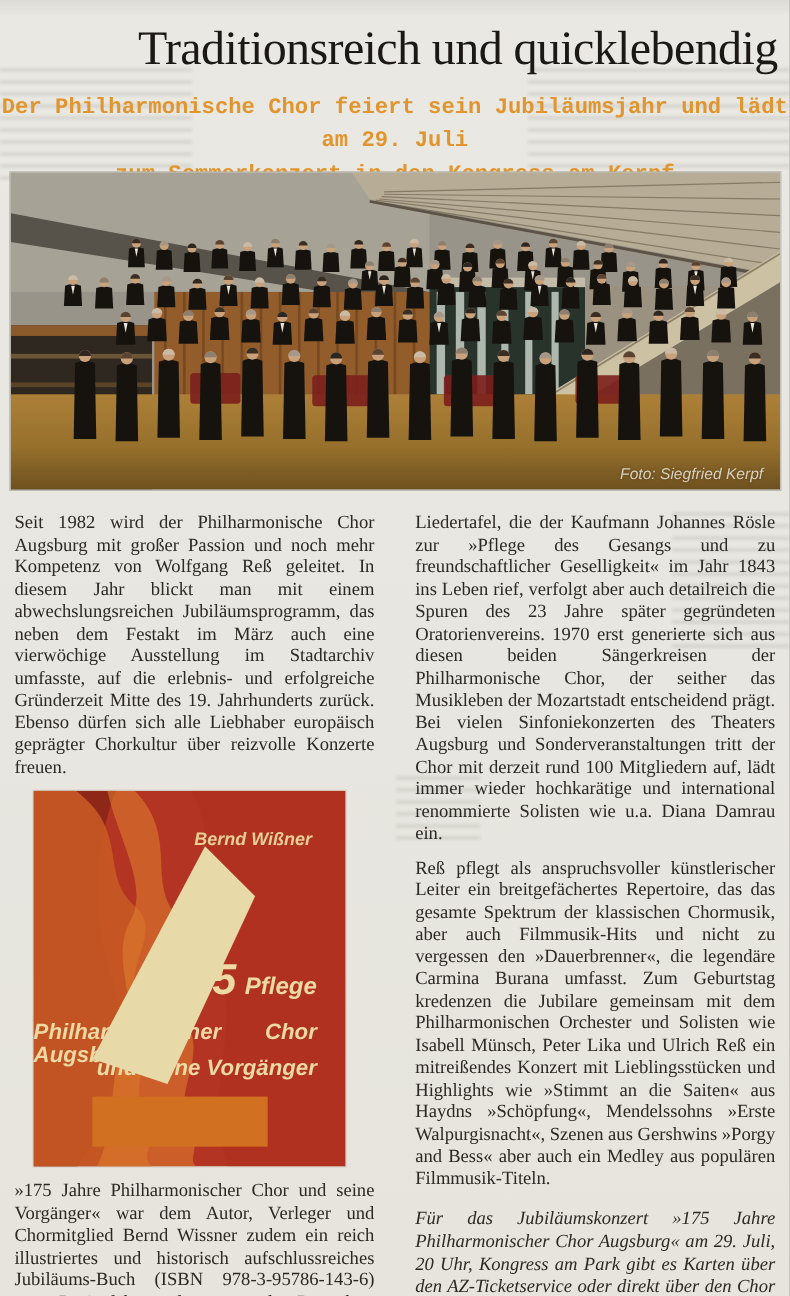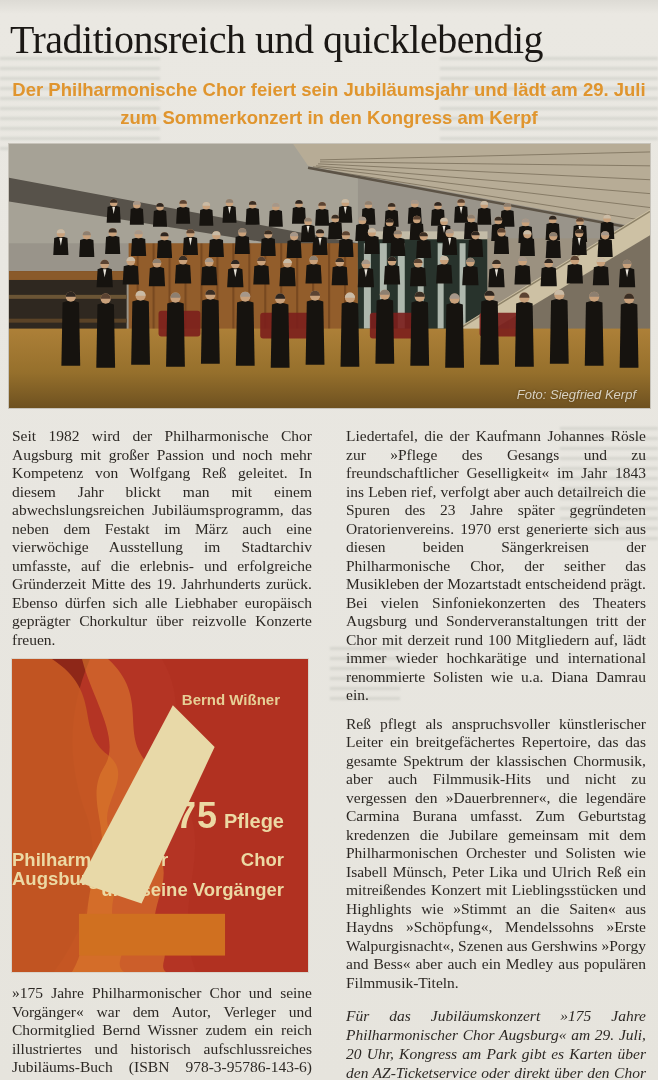--- a/index.html
+++ b/index.html
@@ -1,39 +1,39 @@
 <!DOCTYPE html>
 <html lang="de"><head>
 <meta charset="utf-8">
 <style>
   html,body{margin:0;padding:0;background:#b7b4ae;}
   .page{position:relative;width:658px;height:1080px;margin:0 auto;overflow:hidden;
         background:linear-gradient(180deg,#dddbd5 0,#eae8e2 14px,#e8e6e0 50%,#e6e4dd 100%);
         font-family:"Liberation Serif","DejaVu Serif",serif;color:#2c2824;}
   .bleed{position:absolute;background:repeating-linear-gradient(0deg,rgba(95,105,95,.13) 0 3px,transparent 3px 10px);
          filter:blur(1.3px);pointer-events:none;}
-  .headline{position:absolute;top:16px;left:10px;right:10px;text-align:left;margin:0;
+  .headline{position:absolute;top:16px;left:10px;right:10px;text-align:right;margin:0;
             font-size:40px;font-weight:400;letter-spacing:-.5px;color:#1b1815;
             font-family:"Liberation Serif","DejaVu Serif",serif;}
   .subtitle{position:absolute;top:76px;left:0;right:0;text-align:center;
-            font-family:Liberation Sans, sans-serif;font-weight:700;
+            font-family:Liberation Mono, monospace;font-weight:700;
             font-size:18.5px;line-height:28px;color:#e0952e;}
   
   .photo{position:absolute;left:8px;top:143px;width:643px;height:266px;margin:0;
          border:1px solid #c7c3ba;box-sizing:border-box;overflow:hidden;background:#8f8a7e;}
   .photo svg{display:block;width:100%;height:100%;}
   .credit{position:absolute;right:14px;bottom:6px;font-family:"Liberation Sans","DejaVu Sans",sans-serif;
           font-style:italic;font-size:13px;color:#d9d1c0;text-shadow:0 0 2px rgba(60,40,10,.6);}
   
   .cols{position:absolute;top:427px;left:12px;width:634px;display:flex;gap:34px;}
   .col{width:300px;font-size:15.5px;line-height:18.5px;text-align:justify;}
   .col p{margin:0 0 10px 0;}
   
-  .book{position:relative;width:296px;height:313px;margin:8px 0 12px 0;
-        box-shadow:0 0 0 1px #d8d4cb;}
+  .book{position:relative;width:260px;height:313px;margin:8px 0 12px 16px;
+        box-shadow:0 0 0 1px #d8d4cb;font-style:italic;}
   .book svg{display:block;width:100%;height:100%;}
   .book-author{position:absolute;top:32px;right:28px;
         font-family:"Liberation Sans","DejaVu Sans",sans-serif;font-weight:700;
         font-size:15px;color:#e6cf96;}
   .book-title{position:absolute;top:148px;right:24px;text-align:right;color:#ecd9a4;
         font-family:"Liberation Sans","DejaVu Sans",sans-serif;font-weight:700;}
   .book-title .num{font-size:36px;letter-spacing:1px;}
   .book-title .jahre{font-size:20px;margin-left:6px;}
   .book-l2{position:absolute;top:192px;right:24px;font-family:"Liberation Sans","DejaVu Sans",sans-serif;
         font-weight:700;font-size:18.5px;color:#ecd9a4;}

